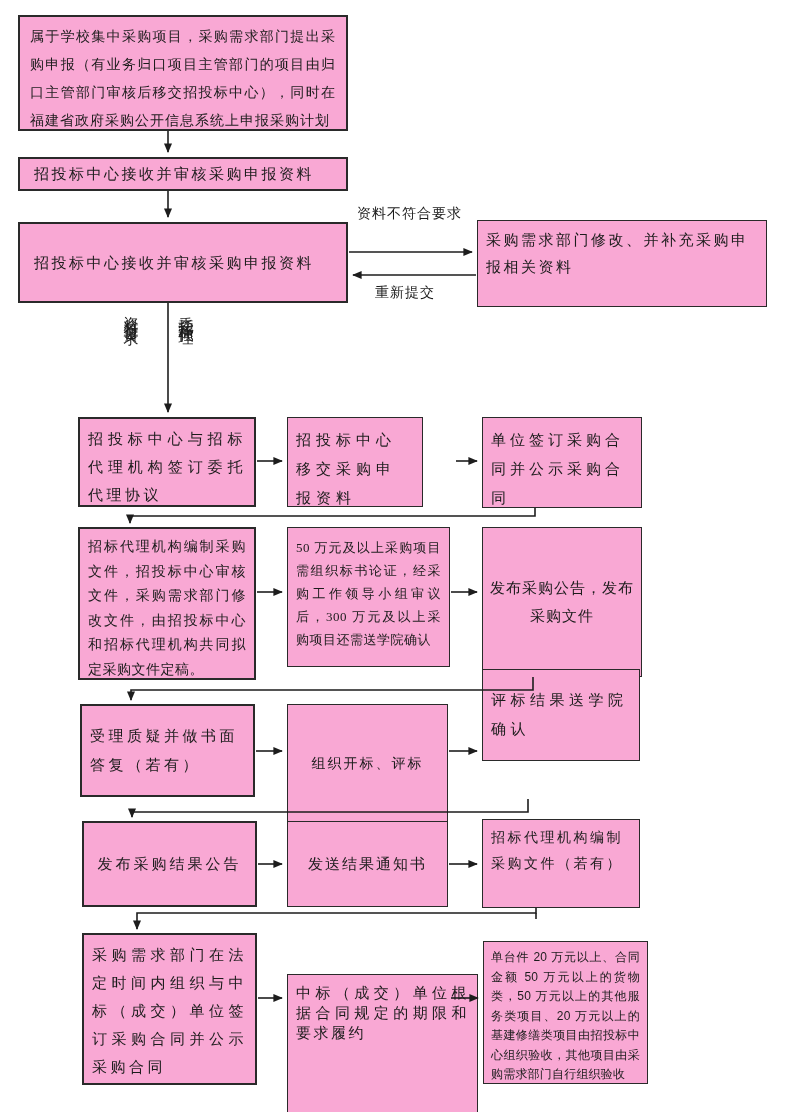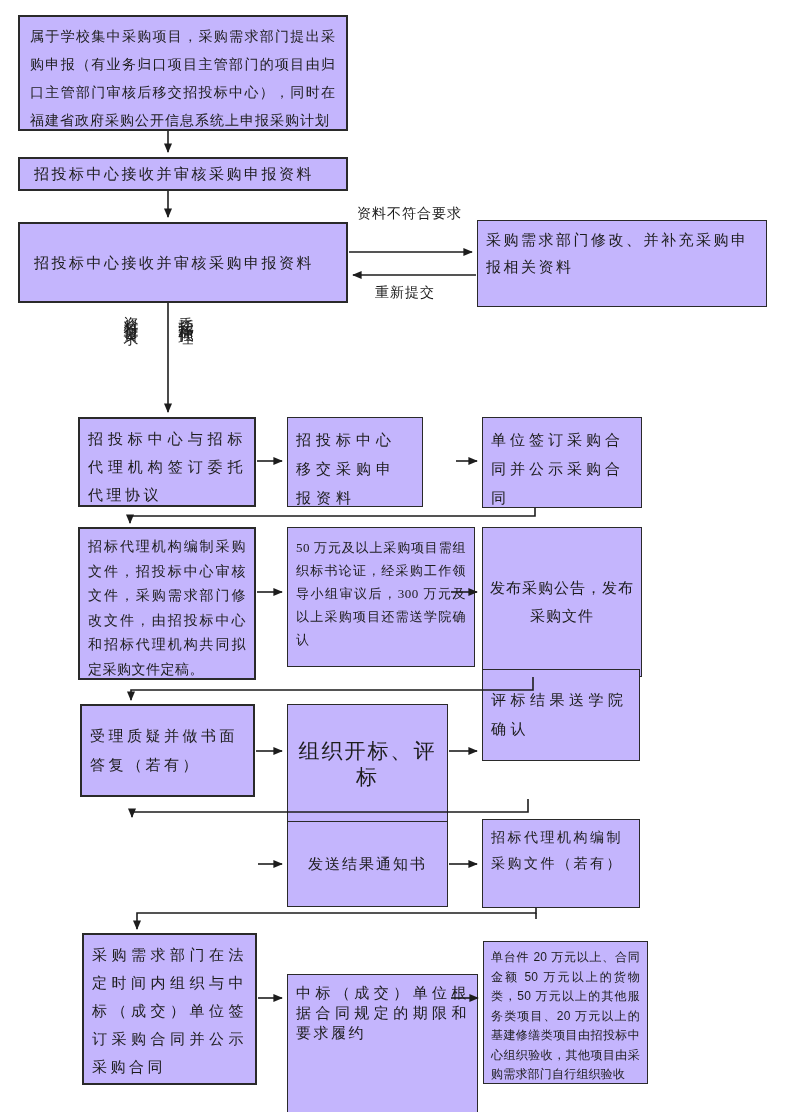--- a/index.html
+++ b/index.html
@@ -1,41 +1,41 @@
 <!DOCTYPE html>
 <html><head>
 <meta charset="utf-8">
 <style>
   html,body{margin:0;padding:0;background:#ffffff;}
   body{width:799px;height:1112px;font-family:"Liberation Serif","DejaVu Serif",serif;color:#1c1c1c;}
   #canvas{position:relative;width:799px;height:1112px;background:#ffffff;overflow:hidden;}
-  .node{position:absolute;border:1px solid #2a2a2a;background:#c4b5fd;box-sizing:border-box;
+  .node{position:absolute;border:1px solid #2a2a2a;background:#f9a8d4;box-sizing:border-box;
         font-size:14px;line-height:26px;text-align:justify;white-space:normal;}
   .thick{border-width:2px;}
   .vcenter{display:flex;align-items:center;}
   .ccenter{display:flex;align-items:center;justify-content:center;text-align:center;}
   .lbl{position:absolute;font-size:14px;letter-spacing:1px;white-space:nowrap;}
   .vlbl{position:absolute;writing-mode:vertical-rl;font-size:15px;letter-spacing:3px;white-space:nowrap;}
   svg.wires{position:absolute;left:0;top:0;pointer-events:none;}
   svg.wires *{stroke:#1d1d1d;fill:none;stroke-width:1.6;}
   svg.wires .hd{fill:#1d1d1d;stroke:none;}
 
   
   #n-apply{left:18px;top:15px;width:330px;height:116px;padding:6px 10px;line-height:28px;letter-spacing:1px;}
   #n-recv1{left:18px;top:157px;width:330px;height:34px;padding:0 0 0 14px;font-size:15px;letter-spacing:2.5px;}
   #n-recv2{left:18px;top:222px;width:330px;height:81px;padding:0 0 0 14px;font-size:15px;letter-spacing:2.5px;}
   #n-modify{left:477px;top:220px;width:290px;height:87px;padding:6px 8px;font-size:15px;line-height:27px;letter-spacing:2.5px;text-align:left;}
   #n-sign{left:78px;top:417px;width:178px;height:90px;padding:6px 8px;font-size:15px;line-height:28px;letter-spacing:3.5px;}
   #n-transfer{left:287px;top:417px;width:136px;height:90px;padding:8px 8px;font-size:15px;line-height:29px;letter-spacing:5px;text-align:left;}
   #n-agrecv{left:482px;top:417px;width:160px;height:91px;padding:8px 8px;font-size:15px;line-height:29px;letter-spacing:4px;text-align:left;}
   #n-prepare{left:78px;top:527px;width:178px;height:153px;padding:6px 8px;line-height:24.5px;letter-spacing:0.5px;}
-  #n-review50{left:287px;top:527px;width:188px;height:140px;padding:8px 8px;font-size:13px;line-height:23px;letter-spacing:0.5px;}
+  #n-review50{left:287px;top:527px;width:163px;height:140px;padding:8px 8px;font-size:13px;line-height:23px;letter-spacing:0.5px;}
   #n-publish{left:482px;top:527px;width:160px;height:150px;font-size:15px;line-height:28px;letter-spacing:1px;padding:4px;}
   #n-inquiry{left:80px;top:704px;width:175px;height:93px;padding:0 8px;font-size:15px;line-height:29px;letter-spacing:3.5px;text-align:left;}
-  #n-bidopen{left:287px;top:704px;width:161px;height:120px;font-size:21px;letter-spacing:2px;padding:4px;}
+  #n-bidopen{left:287px;top:704px;width:161px;height:120px;font-size:14px;letter-spacing:2px;padding:4px;}
   #n-resconf{left:482px;top:669px;width:158px;height:92px;padding:0 8px;font-size:15px;line-height:29px;letter-spacing:4.5px;text-align:left;}
   #n-announce{left:82px;top:821px;width:175px;height:86px;font-size:15px;letter-spacing:3px;padding:4px;}
   #n-notice{left:287px;top:821px;width:161px;height:86px;font-size:15px;letter-spacing:2px;padding:0;}
   #n-complaint{left:482px;top:819px;width:158px;height:89px;padding:5px 8px;font-size:14px;line-height:26px;letter-spacing:2.5px;text-align:left;}
   #n-contract{left:82px;top:933px;width:175px;height:152px;padding:6px 8px;font-size:15px;line-height:28px;letter-spacing:3.5px;}
   #n-perform{left:287px;top:938px;width:191px;height:142px;padding:8px 8px;font-size:15px;line-height:20px;letter-spacing:2.5px;margin-top:36px;}
   #n-accept{left:483px;top:941px;width:165px;height:143px;padding:6px 7px;font-size:12px;line-height:19.5px;letter-spacing:0.2px;font-family:"Liberation Sans","DejaVu Sans",sans-serif;}
 
   #lbl-notconform{left:357px;top:205px;}
   #lbl-resubmit{left:375px;top:284px;font-family:Liberation Serif, serif;}
@@ -64,20 +64,21 @@
   <div class="node" id="n-agrecv">单位签订采购合同并公示采购合同</div>
 
   <div class="node thick" id="n-prepare">招标代理机构编制采购文件，招投标中心审核文件，采购需求部门修改文件，由招投标中心和招标代理机构共同拟定采购文件定稿。</div>
   <div class="node" id="n-review50">50 万元及以上采购项目需组织标书论证，经采购工作领导小组审议后，300 万元及以上采购项目还需送学院确认</div>
   <div class="node ccenter" id="n-publish">发布采购公告，发布采购文件</div>
 
   <div class="node thick vcenter" id="n-inquiry">受理质疑并做书面答复（若有）</div>
   <div class="node ccenter" id="n-bidopen">组织开标、评标</div>
   <div class="node vcenter" id="n-resconf">评标结果送学院确认</div>
 
+  <div class="node thick ccenter" id="n-announce">发布采购结果公告</div>
   <div class="node ccenter" id="n-notice">发送结果通知书</div>
   <div class="node" id="n-complaint">招标代理机构编制采购文件（若有）</div>
 
   <div class="node thick" id="n-contract">采购需求部门在法定时间内组织与中标（成交）单位签订采购合同并公示采购合同</div>
   <div class="node" id="n-perform">中标（成交）单位根据合同规定的期限和要求履约</div>
   <div class="node" id="n-accept">单台件 20 万元以上、合同金额 50 万元以上的货物类，50 万元以上的其他服务类项目、20 万元以上的基建修缮类项目由招投标中心组织验收，其他项目由采购需求部门自行组织验收</div>
 
   <svg class="wires" width="799" height="1112" viewBox="0 0 799 1112">
     <defs>
       <marker id="arw" markerWidth="11" markerHeight="9" refX="8.6" refY="4" orient="auto" markerUnits="userSpaceOnUse">

